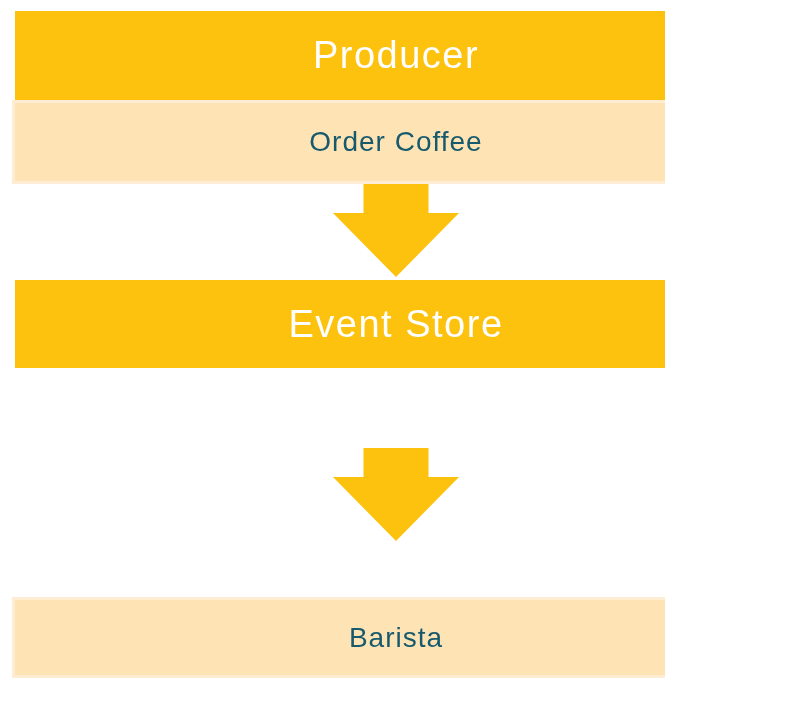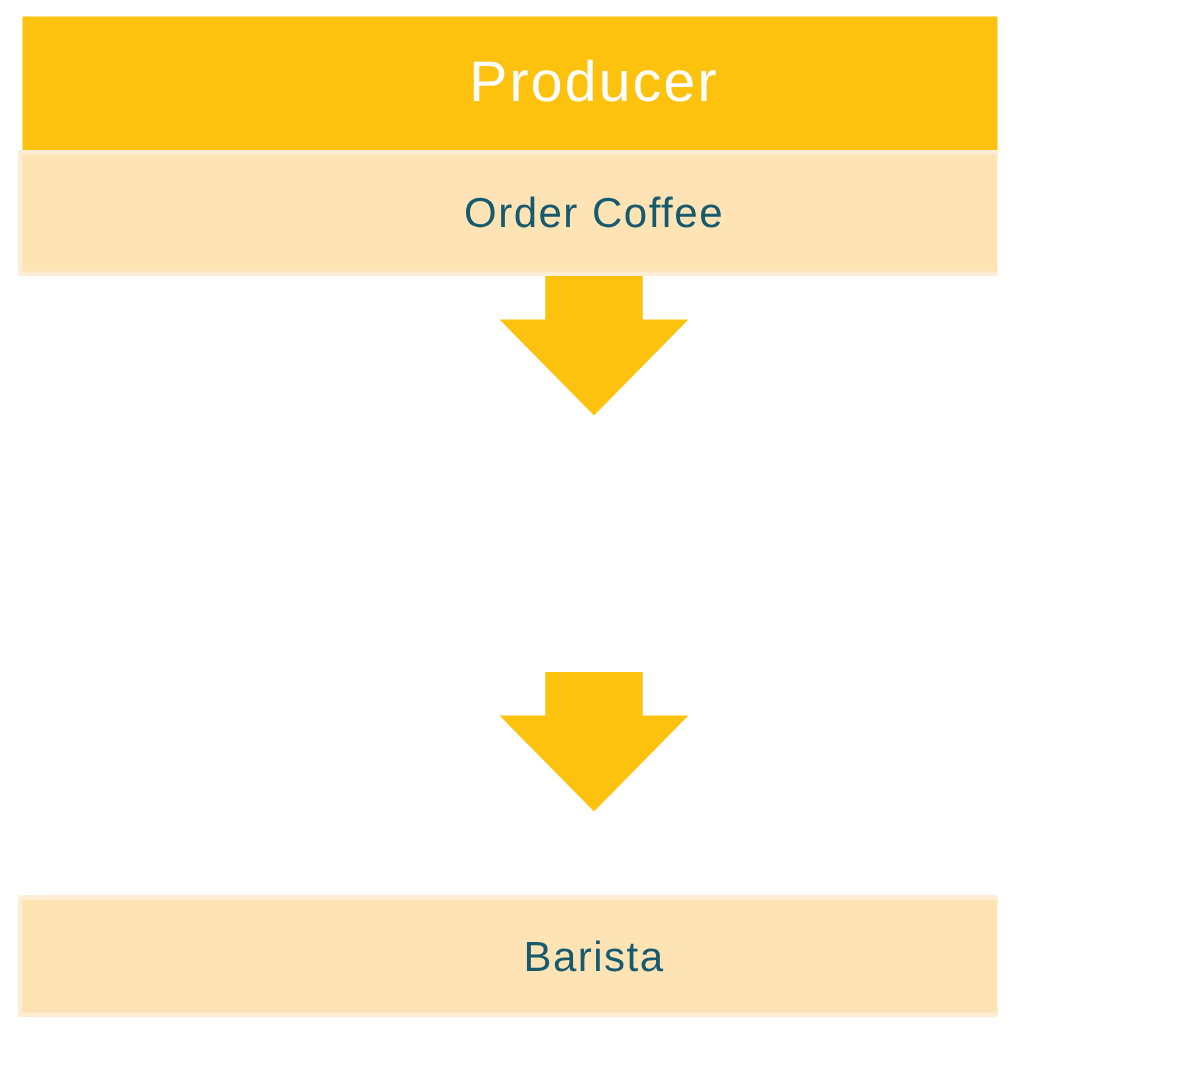--- a/index.html
+++ b/index.html
@@ -73,20 +73,23 @@
     <span class="title-text">Producer</span>
   </div>
   <div class="node-body" id="body-1">
     <span class="subtitle-text">Order Coffee</span>
   </div>
 
   <svg class="flow-arrow" id="arrow-1" viewBox="0 0 126 93" aria-hidden="true">
     <polygon points="30.5,0 95.5,0 95.5,29 126,29 63,93 0,29 30.5,29" fill="#FDC20D"></polygon>
   </svg>
 
+  <div class="node-header" id="header-2">
+    <span class="title-text">Event Store</span>
+  </div>
 
   <svg class="flow-arrow" id="arrow-2" viewBox="0 0 126 93" aria-hidden="true">
     <polygon points="30.5,0 95.5,0 95.5,29 126,29 63,93 0,29 30.5,29" fill="#FDC20D"></polygon>
   </svg>
 
   <div class="node-body" id="body-3">
     <span class="subtitle-text">Barista</span>
   </div>
 
 </div>

